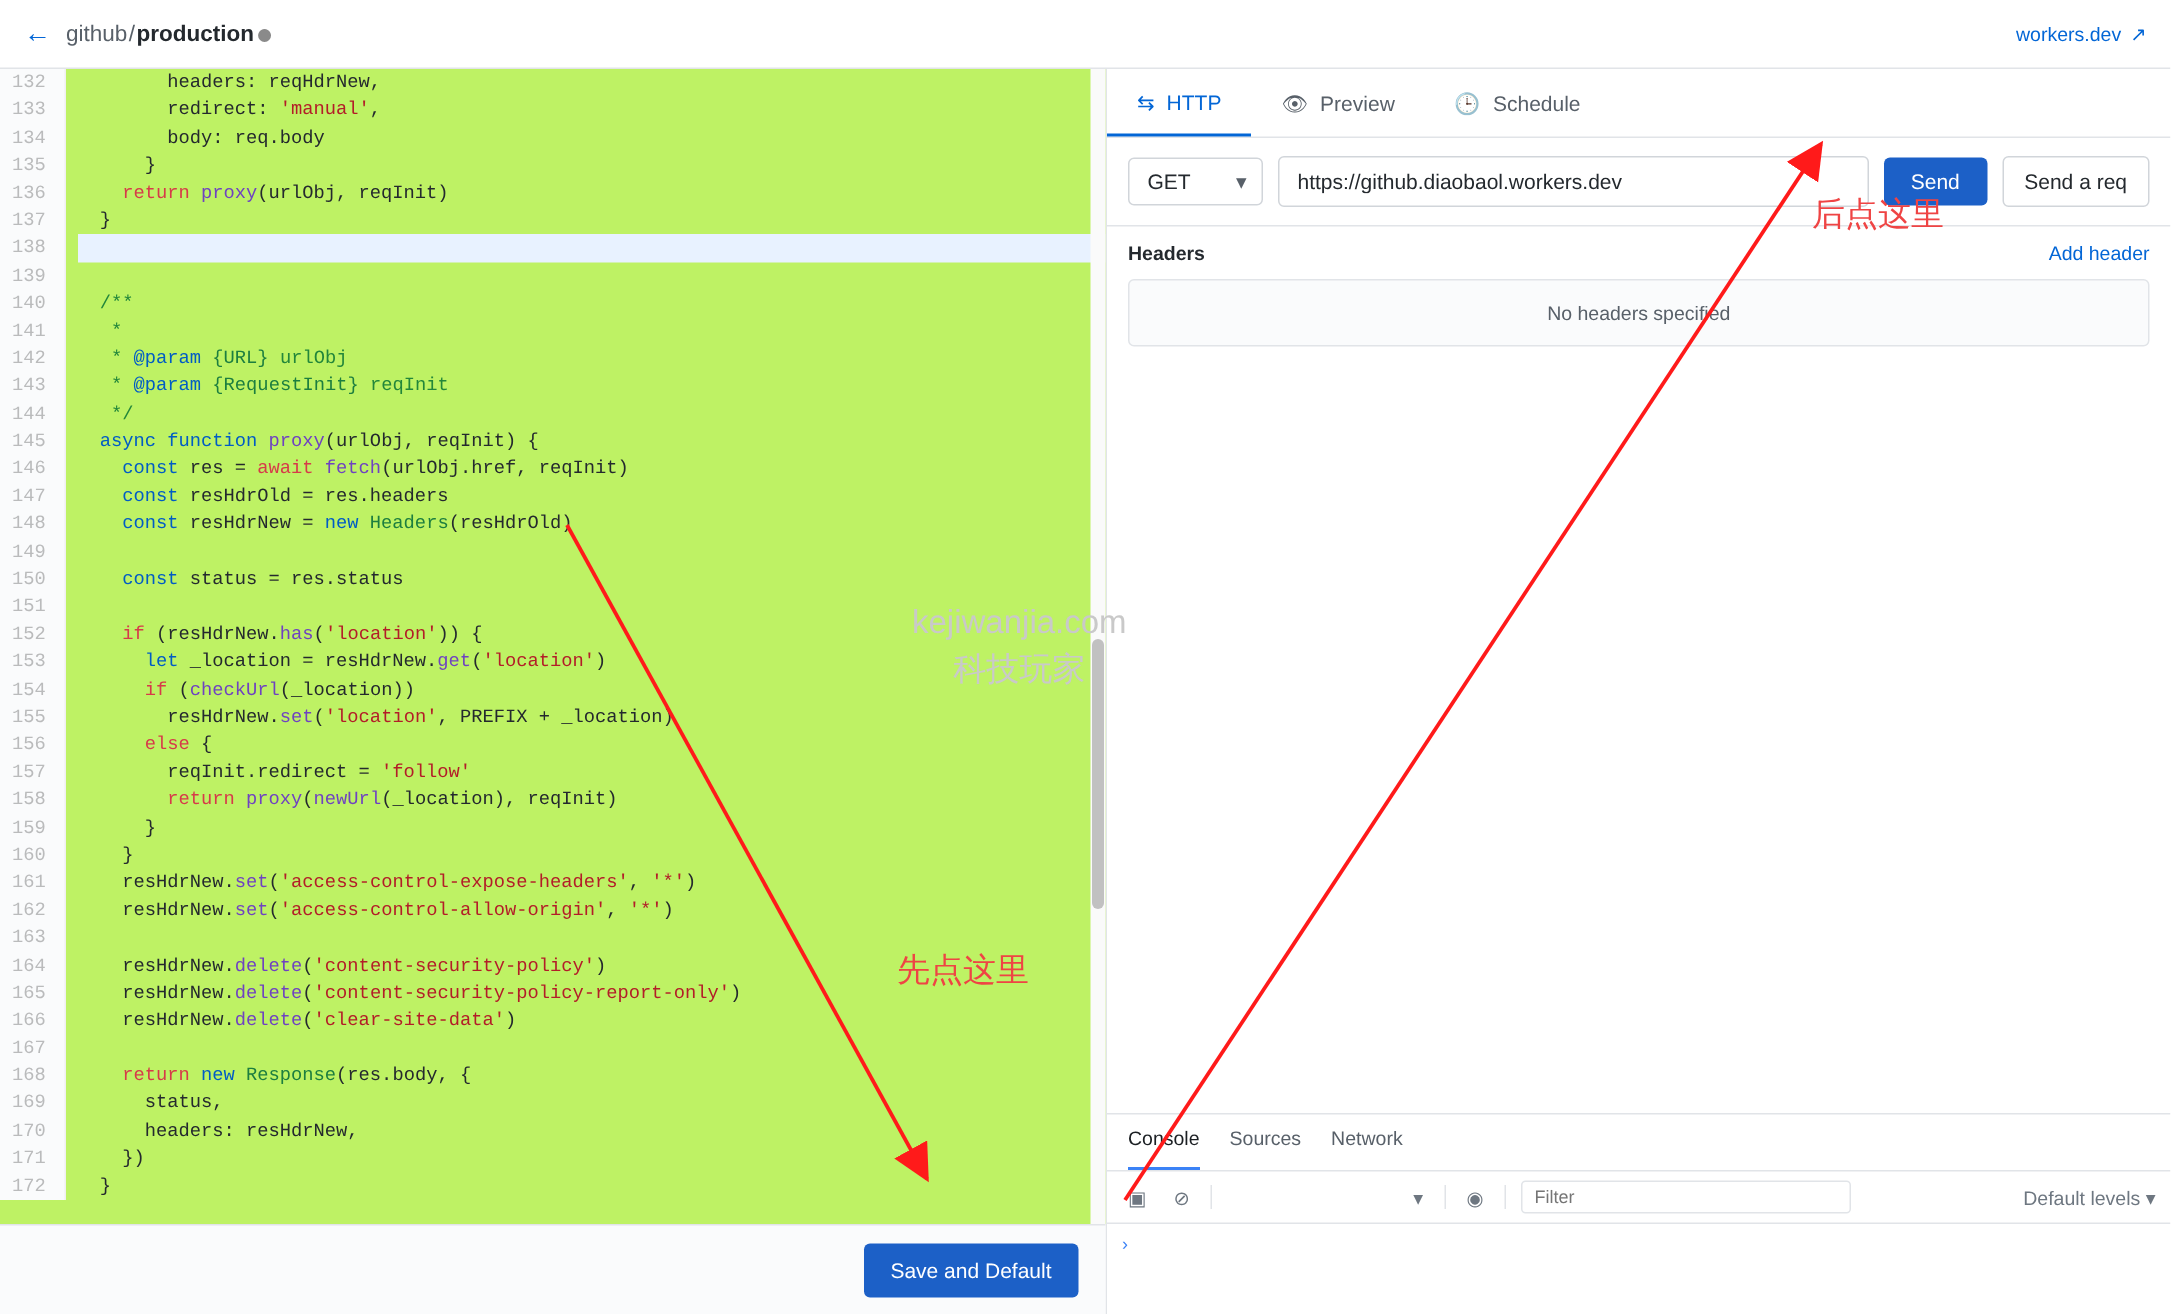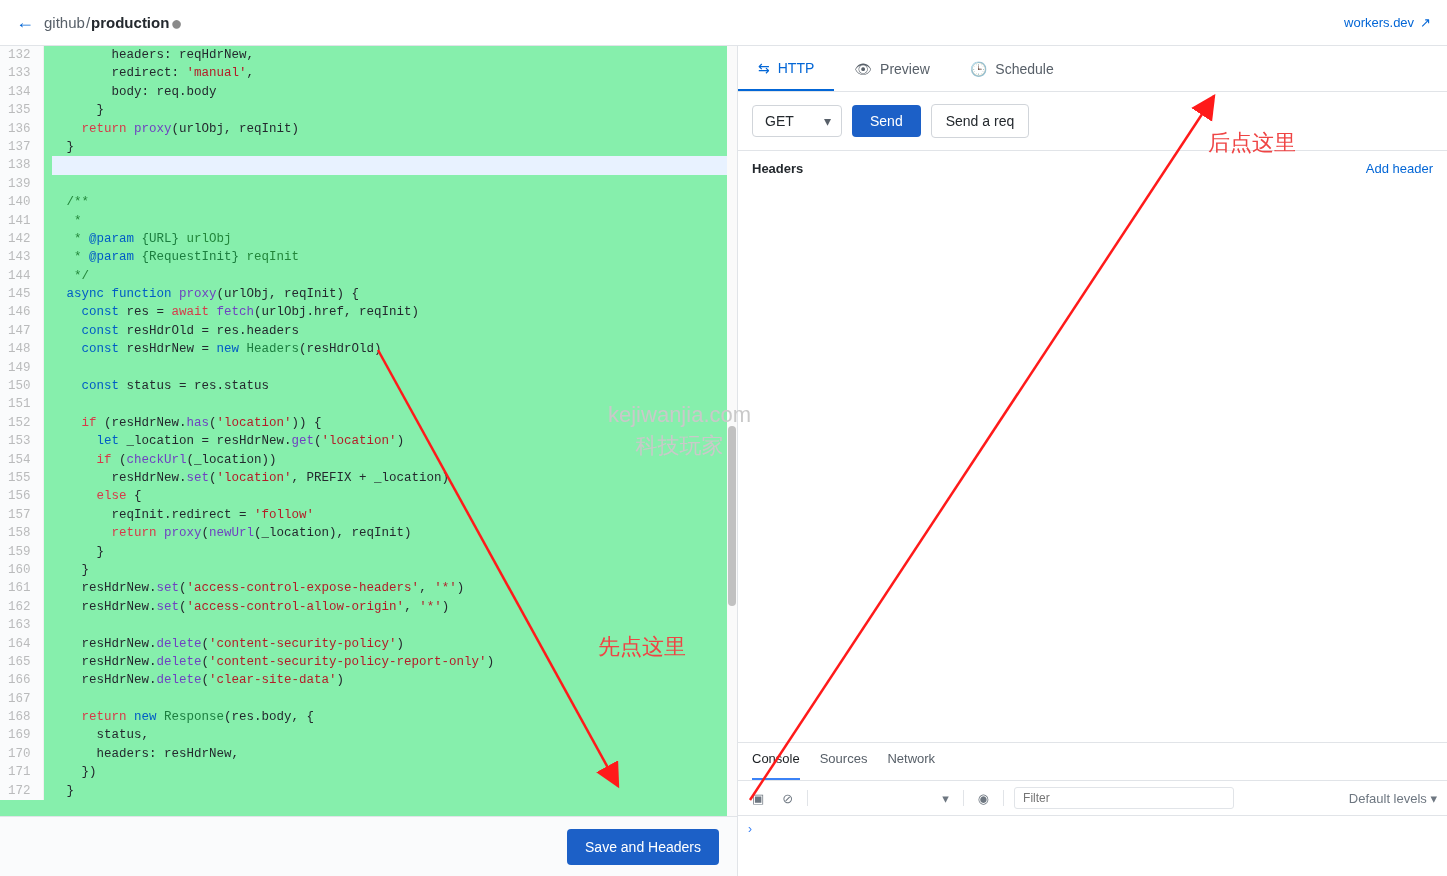--- a/index.html
+++ b/index.html
@@ -9,21 +9,21 @@
 .back-arrow { color: #0366d6; font-size: 18px; margin-right: 10px; cursor: pointer; }
 .breadcrumb { font-size: 15px; color: #586069; display: flex; align-items: center; gap: 1px; }
 .breadcrumb .org { color: #586069; }
 .breadcrumb .name { font-weight: 600; color: #24292e; }
 .breadcrumb .dot { color: #8a8a8a; font-size: 20px; line-height: 1; }
 .topbar-right { margin-left: auto; display: flex; align-items: center; gap: 6px; color: #0366d6; cursor: pointer; text-align: center; }
 .ext-icon { font-size: 13px; }
 
 .main { display: flex; height: calc(100% - 46px); }
 .left-pane { width: 738px; display: flex; flex-direction: column; border-right: 1px solid #e1e4e8; position: relative; }
-.editor-wrap { flex: 1; overflow-y: auto; background: #86efac; position: relative; }
+.editor-wrap { flex: 1; overflow-y: auto; background: #bef264; position: relative; }
 .editor { display: flex; font-family: Consolas, "Courier New", monospace; font-size: 12.5px; line-height: 18.4px; }
 .gutter { background: #fafbfc; text-align: right; padding: 0 12px 0 8px; color: #babbbc; user-select: none; border-right: 1px solid #f0f0f0; }
 .gutter div { height: 18.4px; }
 .code { padding-left: 8px; white-space: pre; flex: 1; }
 .code-line { height: 18.4px; position: relative; }
 .code-line.highlight::before { content:""; position:absolute; left:-60px; top:0; bottom:0; width:3px; background:#3b99fc; }
 .hl-bg { background: #e8f2ff; }
 
 .kw { color: #005cc5; }
 .kw2 { color: #d73a49; }
@@ -137,49 +137,51 @@
             <div>171</div>
             <div>172</div>
           </div>
         <div class="code" id="code"><div class="code-line"><span>        </span><span>headers: reqHdrNew,</span></div><div class="code-line"><span>        </span><span>redirect: </span><span class="str2">'manual'</span><span>,</span></div><div class="code-line"><span>        </span><span>body: req.body</span></div><div class="code-line"><span>      </span><span>}</span></div><div class="code-line"><span>    </span><span class="kw2">return </span><span class="fn">proxy</span><span>(urlObj, reqInit)</span></div><div class="code-line"><span>  </span><span>}</span></div><div class="code-line highlight hl-bg"><span></span><span></span></div><div class="code-line"><span></span><span></span></div><div class="code-line"><span>  </span><span class="cm">/**</span></div><div class="code-line"><span>  </span><span class="cm"> *</span></div><div class="code-line"><span>  </span><span class="cm"> * </span><span class="kw">@param</span><span class="cm"> </span><span class="cls">{URL}</span><span class="cm"> urlObj</span></div><div class="code-line"><span>  </span><span class="cm"> * </span><span class="kw">@param</span><span class="cm"> </span><span class="cls">{RequestInit}</span><span class="cm"> reqInit</span></div><div class="code-line"><span>  </span><span class="cm"> */</span></div><div class="code-line"><span>  </span><span class="kw">async </span><span class="kw">function </span><span class="fn">proxy</span><span>(urlObj, reqInit) {</span></div><div class="code-line"><span>    </span><span class="kw">const </span><span>res = </span><span class="kw2">await </span><span class="fn">fetch</span><span>(urlObj.href, reqInit)</span></div><div class="code-line"><span>    </span><span class="kw">const </span><span>resHdrOld = res.headers</span></div><div class="code-line"><span>    </span><span class="kw">const </span><span>resHdrNew = </span><span class="kw">new </span><span class="cls">Headers</span><span>(resHdrOld)</span></div><div class="code-line"><span></span><span></span></div><div class="code-line"><span>    </span><span class="kw">const </span><span>status = res.status</span></div><div class="code-line"><span></span><span></span></div><div class="code-line"><span>    </span><span class="kw2">if </span><span>(resHdrNew.</span><span class="fn">has</span><span>(</span><span class="str2">'location'</span><span>)) {</span></div><div class="code-line"><span>      </span><span class="kw">let </span><span>_location = resHdrNew.</span><span class="fn">get</span><span>(</span><span class="str2">'location'</span><span>)</span></div><div class="code-line"><span>      </span><span class="kw2">if </span><span>(</span><span class="fn">checkUrl</span><span>(_location))</span></div><div class="code-line"><span>        </span><span>resHdrNew.</span><span class="fn">set</span><span>(</span><span class="str2">'location'</span><span>, PREFIX + _location)</span></div><div class="code-line"><span>      </span><span class="kw2">else </span><span>{</span></div><div class="code-line"><span>        </span><span>reqInit.redirect = </span><span class="str2">'follow'</span></div><div class="code-line"><span>        </span><span class="kw2">return </span><span class="fn">proxy</span><span>(</span><span class="fn">newUrl</span><span>(_location), reqInit)</span></div><div class="code-line"><span>      </span><span>}</span></div><div class="code-line"><span>    </span><span>}</span></div><div class="code-line"><span>    </span><span>resHdrNew.</span><span class="fn">set</span><span>(</span><span class="str2">'access-control-expose-headers'</span><span>, </span><span class="str2">'*'</span><span>)</span></div><div class="code-line"><span>    </span><span>resHdrNew.</span><span class="fn">set</span><span>(</span><span class="str2">'access-control-allow-origin'</span><span>, </span><span class="str2">'*'</span><span>)</span></div><div class="code-line"><span></span><span></span></div><div class="code-line"><span>    </span><span>resHdrNew.</span><span class="fn">delete</span><span>(</span><span class="str2">'content-security-policy'</span><span>)</span></div><div class="code-line"><span>    </span><span>resHdrNew.</span><span class="fn">delete</span><span>(</span><span class="str2">'content-security-policy-report-only'</span><span>)</span></div><div class="code-line"><span>    </span><span>resHdrNew.</span><span class="fn">delete</span><span>(</span><span class="str2">'clear-site-data'</span><span>)</span></div><div class="code-line"><span></span><span></span></div><div class="code-line"><span>    </span><span class="kw2">return </span><span class="kw">new </span><span class="cls">Response</span><span>(res.body, {</span></div><div class="code-line"><span>      </span><span>status,</span></div><div class="code-line"><span>      </span><span>headers: resHdrNew,</span></div><div class="code-line"><span>    </span><span>})</span></div><div class="code-line"><span>  </span><span>}</span></div></div>
       </div>
     </div>
     <div class="scrollbar-track">
       <div class="scrollbar-thumb" style="top:380px; height:180px;"></div>
     </div>
     <div class="deploy-bar">
-      <button class="deploy-btn">Save and Headers</button>
+      <button class="deploy-btn">Save and Default</button>
     </div>
   </div>
 
   <div class="right-pane">
     <div class="tabs" id="right-tabs">
         <div class="tab active">
           <span class="tab-icon">⇆</span>
           <span>HTTP</span>
         </div>
         <div class="tab">
           <span class="tab-icon">👁</span>
           <span>Preview</span>
         </div>
         <div class="tab">
           <span class="tab-icon">🕒</span>
           <span>Schedule</span>
         </div>
       </div>
     <div class="request-bar">
       <div class="method-select">GET</div>
+      <input class="url-input" value="https://github.diaobaol.workers.dev" style="">
       <button class="send-btn">Send</button>
       <button class="send-req-btn">Send a req</button>
     </div>
     <div class="headers-section">
       <div class="headers-head">
         <span class="headers-title">Headers</span>
         <span class="add-header">Add header</span>
       </div>
+      <div class="headers-body">No headers specified</div>
     </div>
 
     <div class="console-area">
       <div class="console-tabs" id="console-tabs">
           <div class="console-tab active">Console</div>
           <div class="console-tab">Sources</div>
           <div class="console-tab">Network</div>
         </div>
       <div class="console-toolbar">
         <span class="tool">▣</span>

